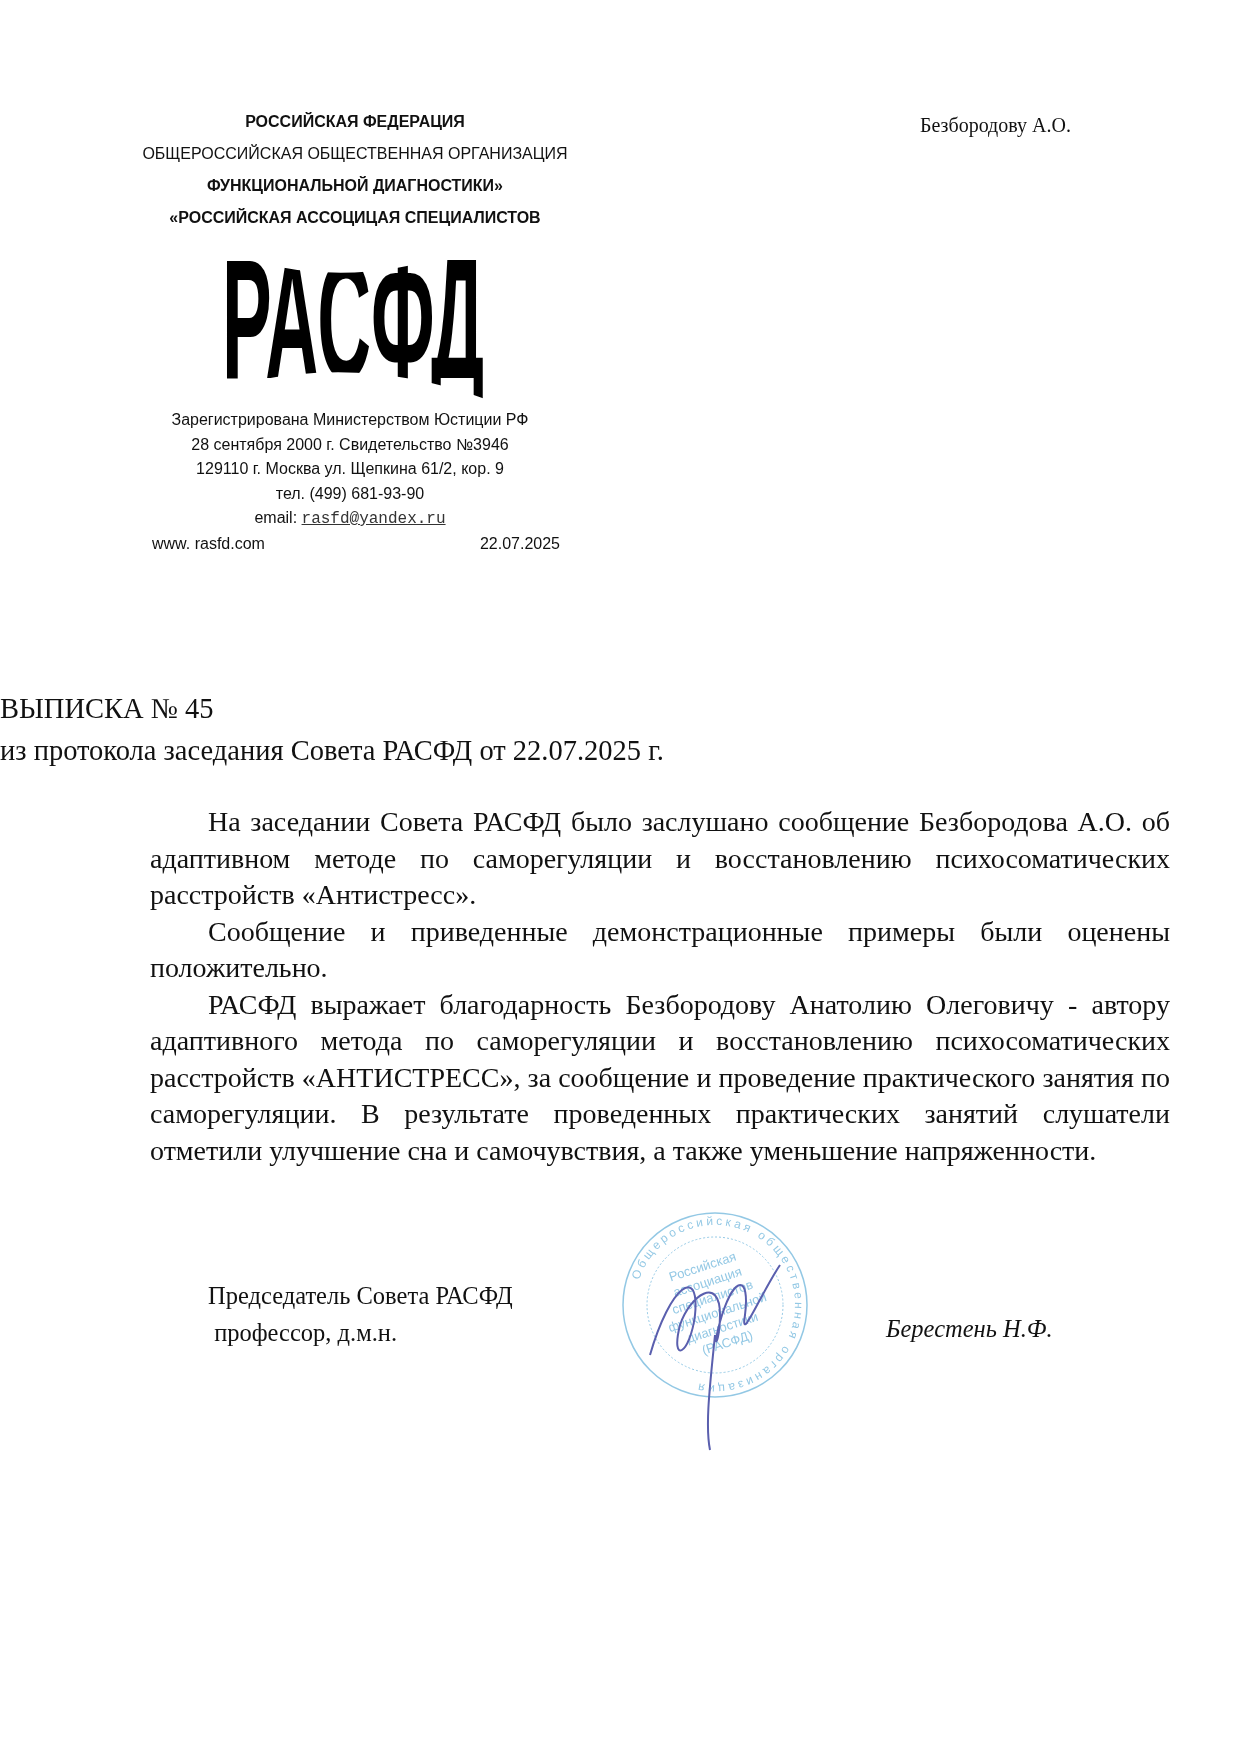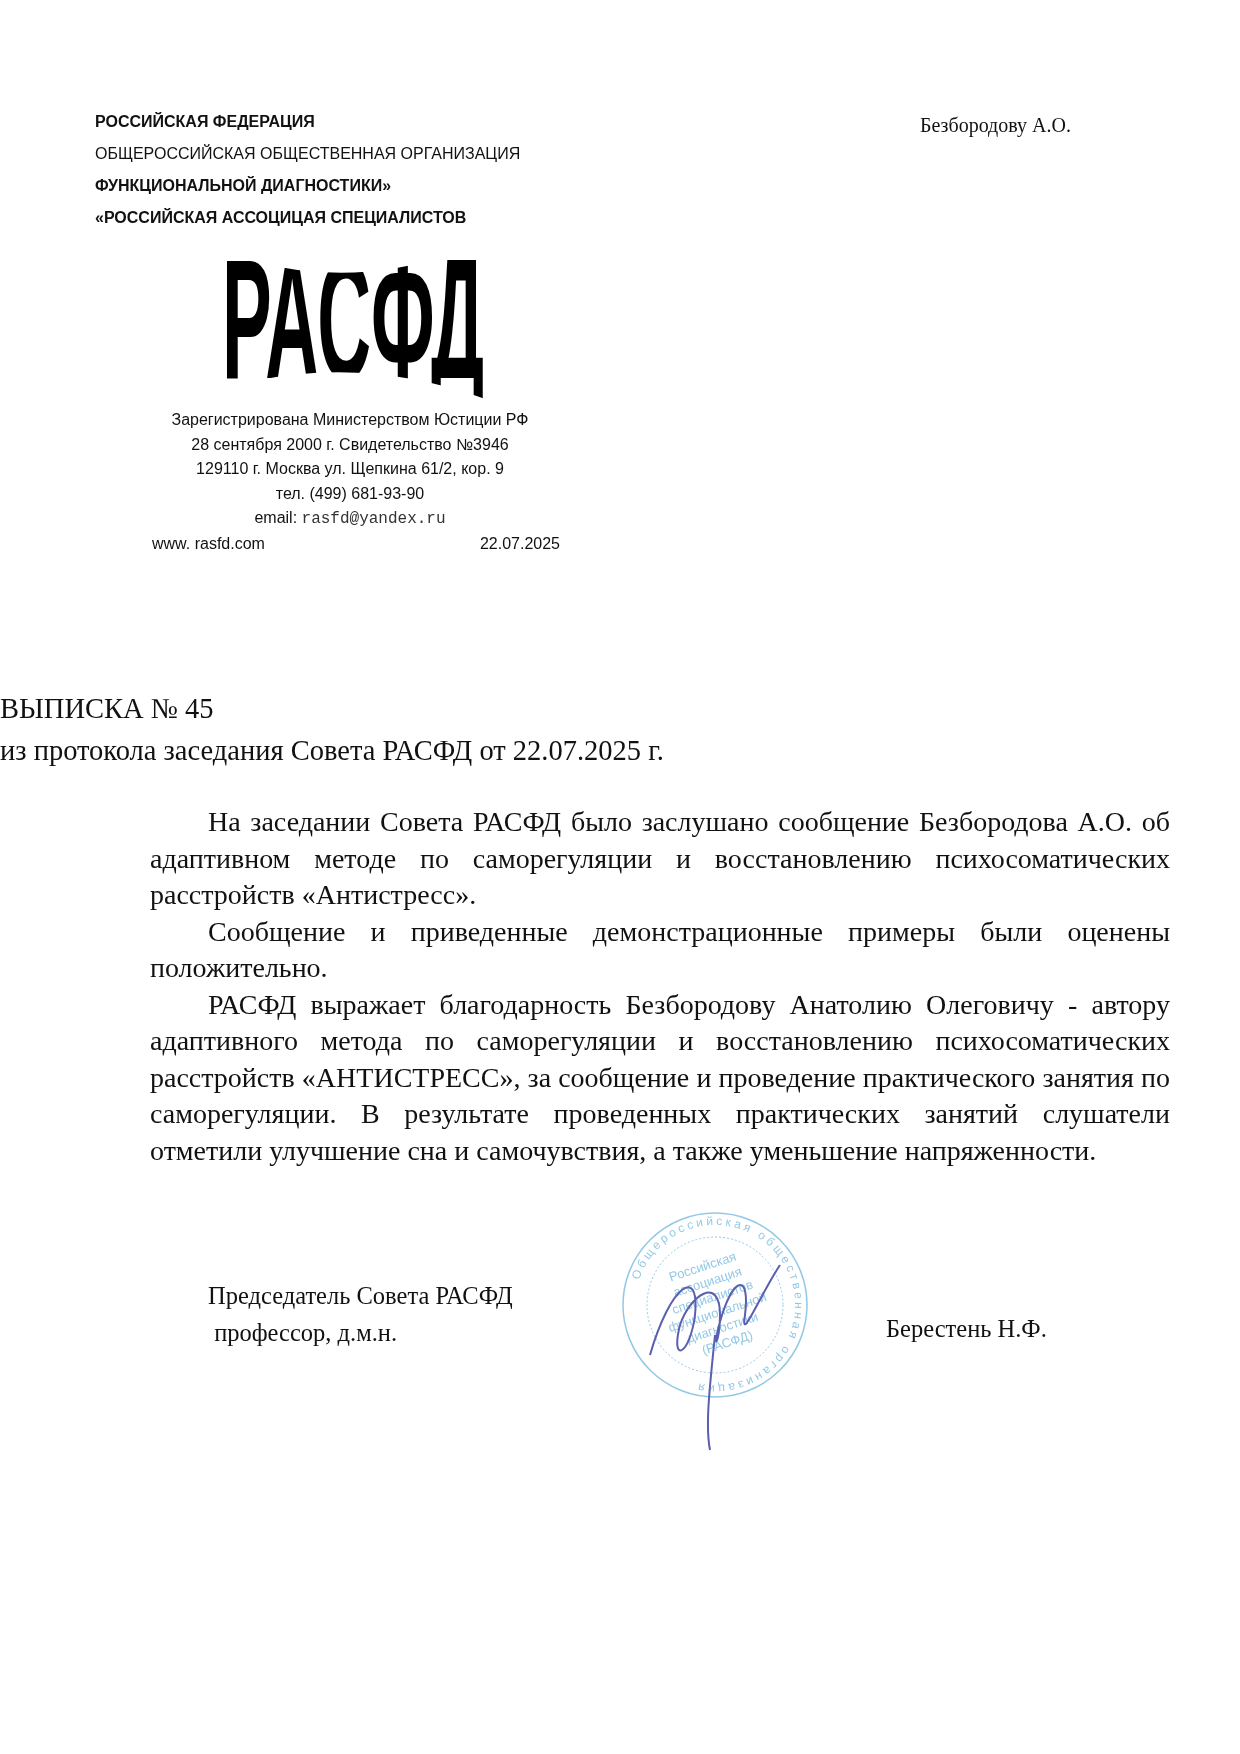--- a/index.html
+++ b/index.html
@@ -1,40 +1,40 @@
 <!DOCTYPE html>
 <html><head>
 <meta charset="utf-8">
 <style>
   html, body { margin: 0; padding: 0; background: #ffffff; }
   body { width: 1240px; height: 1754px; position: relative; overflow: hidden; color: #111; }
   .sans { font-family: "Liberation Sans", sans-serif; }
   .serif { font-family: "Liberation Serif", serif; }
   .mono { font-family: "Liberation Mono", monospace; }
 
-  #letterhead { position: absolute; left: 95px; top: 106px; width: 520px; }
+  #letterhead { position: absolute; left: 95px; top: 106px; width: 520px; text-align: center; }
   .lh-line { font-size: 16px; line-height: 32px; white-space: nowrap; }
   .lh-bold { font-weight: bold; }
 
   #logo { position: absolute; left: 218px; top: 240px; width: 270px; height: 160px; }
 
   #contacts { position: absolute; left: 120px; top: 408px; width: 460px; text-align: center; font-size: 16px; }
   .ct-line { line-height: 24.5px; white-space: nowrap; }
-  .email-link { color: #333; font-size: 16px; }
+  .email-link { color: #333; text-decoration: underline; font-size: 16px; }
   .web-date { display: flex; justify-content: space-between; padding: 0 20px 0 32px; }
 
   #addressee { position: absolute; left: 920px; top: 114px; font-size: 20px; }
 
   #title-block { position: absolute; left: 0; top: 688px; width: 1240px; text-align: left; font-size: 28.5px; line-height: 42px; }
 
   #body { position: absolute; left: 150px; top: 804px; width: 1020px; font-size: 28px; line-height: 36.5px; text-align: justify; }
   .para { text-indent: 58px; margin: 0; }
 
   #chairman { position: absolute; left: 208px; top: 1277px; font-size: 24.5px; line-height: 37px; }
-  #chairman-name { position: absolute; left: 886px; top: 1315px; font-size: 24.5px; }
+  #chairman-name { position: absolute; left: 886px; top: 1315px; font-size: 24.5px; font-style: italic; }
 
   #stamp { position: absolute; left: 610px; top: 1205px; width: 210px; height: 250px; }
 </style>
 </head>
 <body>
 
 <div id="letterhead" class="sans">
   <div class="lh-line lh-bold">РОССИЙСКАЯ ФЕДЕРАЦИЯ</div>
   <div class="lh-line">ОБЩЕРОССИЙСКАЯ ОБЩЕСТВЕННАЯ ОРГАНИЗАЦИЯ</div>
   <div class="lh-line lh-bold">ФУНКЦИОНАЛЬНОЙ ДИАГНОСТИКИ»</div>

